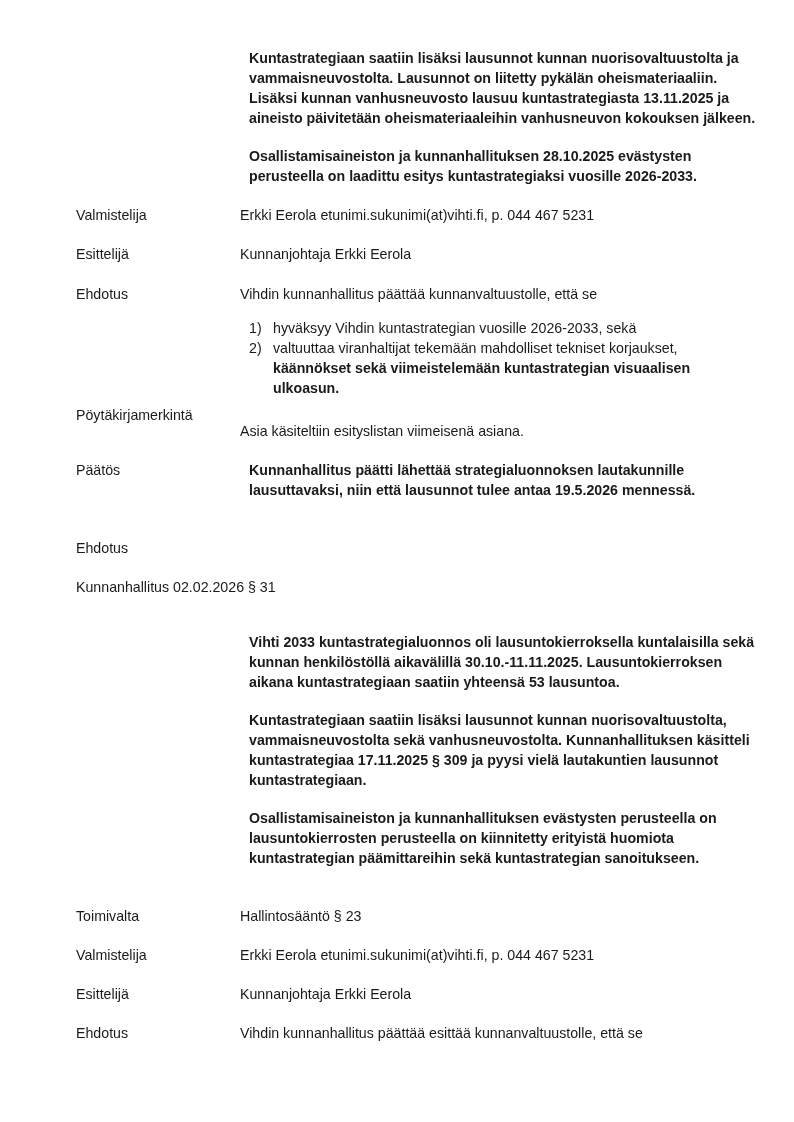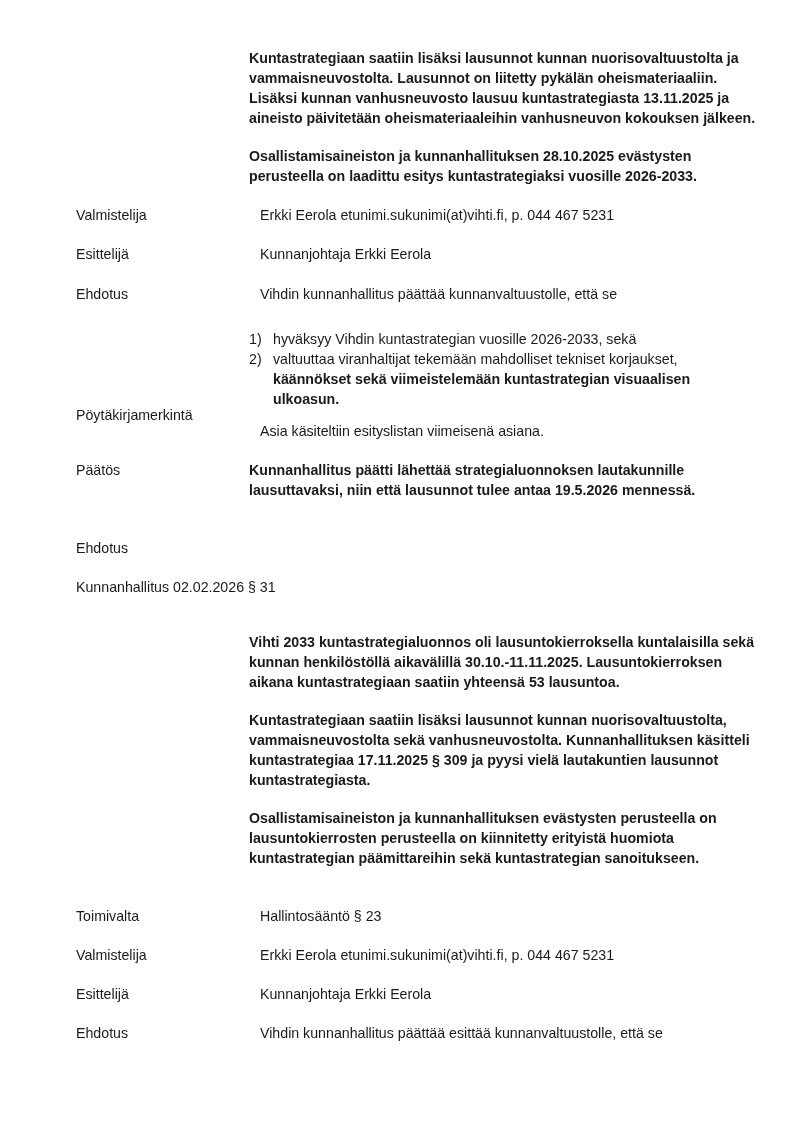--- a/index.html
+++ b/index.html
@@ -5,21 +5,21 @@
   html, body { margin: 0; padding: 0; background: #ffffff; }
   body {
     width: 794px; height: 1122px; position: relative; overflow: hidden;
     font-family: "Liberation Sans", sans-serif;
     font-size: 14.2px; color: #1a1a1a;
   }
   .abs { position: absolute; }
   .para { left: 249px; width: 520px; line-height: 20px; white-space: nowrap; font-weight: bold; }
   .para div { height: 20px; }
   .label { left: 76px; line-height: 20px; }
-  .value { left: 260px; line-height: 20px; white-space: nowrap; }
+  .value { left: 240px; line-height: 20px; white-space: nowrap; }
   .list { left: 249px; line-height: 20px; white-space: nowrap; }
   .list .num { display: inline-block; width: 24px; }
   .list .ind { padding-left: 24px; font-weight: bold; }
 </style>
 </head>
 <body>
 
 <div class="abs para" style="top:48px">
   <div>Kuntastrategiaan saatiin lisäksi lausunnot kunnan  nuorisovaltuustolta  ja</div>
   <div>vammaisneuvostolta. Lausunnot on liitetty pykälän oheismateriaaliin.</div>
@@ -33,21 +33,21 @@
 
 <div class="abs label" style="top:205px">Valmistelija</div>
 <div class="abs value" style="top:205px">Erkki Eerola  etunimi.sukunimi(at)vihti.fi,  p. 044 467 5231</div>
 
 <div class="abs label" style="top:244px">Esittelijä</div>
 <div class="abs value" style="top:244px">Kunnanjohtaja  Erkki Eerola</div>
 
 <div class="abs label" style="top:284px">Ehdotus</div>
 <div class="abs value" style="top:284px">Vihdin kunnanhallitus päättää kunnanvaltuustolle, että se</div>
 
-<div class="abs list" style="top:329px">
+<div class="abs list" style="top:318px">
   <div><span class="num">1)</span><span>hyväksyy Vihdin kuntastrategian vuosille 2026-2033, sekä</span></div>
   <div><span class="num">2)</span><span>valtuuttaa viranhaltijat tekemään mahdolliset tekniset korjaukset,</span></div>
   <div class="ind">käännökset sekä viimeistelemään kuntastrategian visuaalisen</div>
   <div class="ind">ulkoasun.</div>
 </div>
 
 <div class="abs label" style="top:405px">Pöytäkirjamerkintä</div>
 <div class="abs value" style="top:421px">Asia käsiteltiin esityslistan viimeisenä asiana.</div>
 
 <div class="abs label" style="top:460px">Päätös</div>
@@ -61,21 +61,21 @@
 
 <div class="abs para" style="top:632px">
   <div>Vihti 2033 kuntastrategialuonnos oli lausuntokierroksella kuntalaisilla sekä</div>
   <div>kunnan  henkilöstöllä aikavälillä 30.10.-11.11.2025. Lausuntokierroksen</div>
   <div>aikana kuntastrategiaan saatiin yhteensä 53 lausuntoa.</div>
 </div>
 <div class="abs para" style="top:710px">
   <div>Kuntastrategiaan saatiin lisäksi lausunnot kunnan  nuorisovaltuustolta,</div>
   <div>vammaisneuvostolta sekä vanhusneuvostolta.  Kunnanhallituksen käsitteli</div>
   <div>kuntastrategiaa 17.11.2025 § 309 ja pyysi vielä lautakuntien lausunnot</div>
-  <div>kuntastrategiasta.</div>
+  <div>kuntastrategiaan.</div>
 </div>
 <div class="abs para" style="top:808px">
   <div>Osallistamisaineiston ja kunnanhallituksen evästysten perusteella on</div>
   <div>lausuntokierrosten  perusteella on kiinnitetty erityistä huomiota</div>
   <div>kuntastrategian päämittareihin sekä kuntastrategian sanoitukseen.</div>
 </div>
 
 <div class="abs label" style="top:906px">Toimivalta</div>
 <div class="abs value" style="top:906px">Hallintosääntö § 23</div>
 

